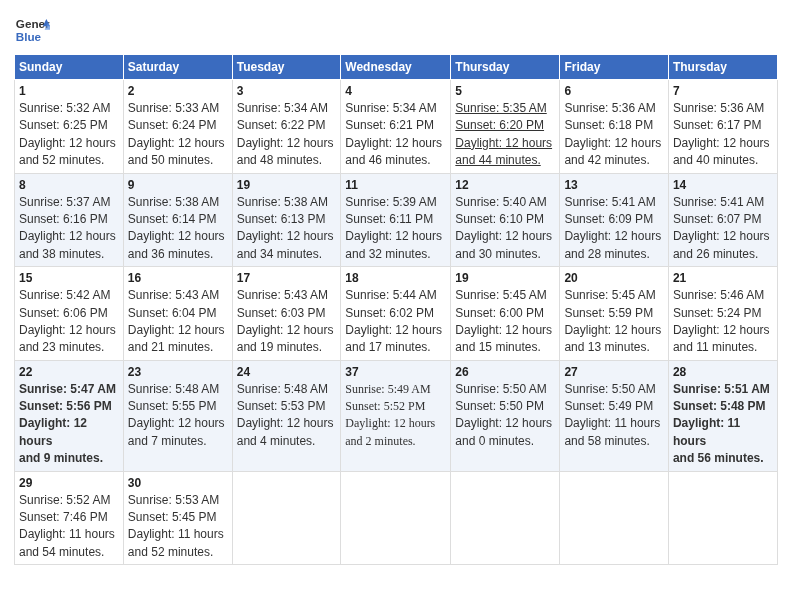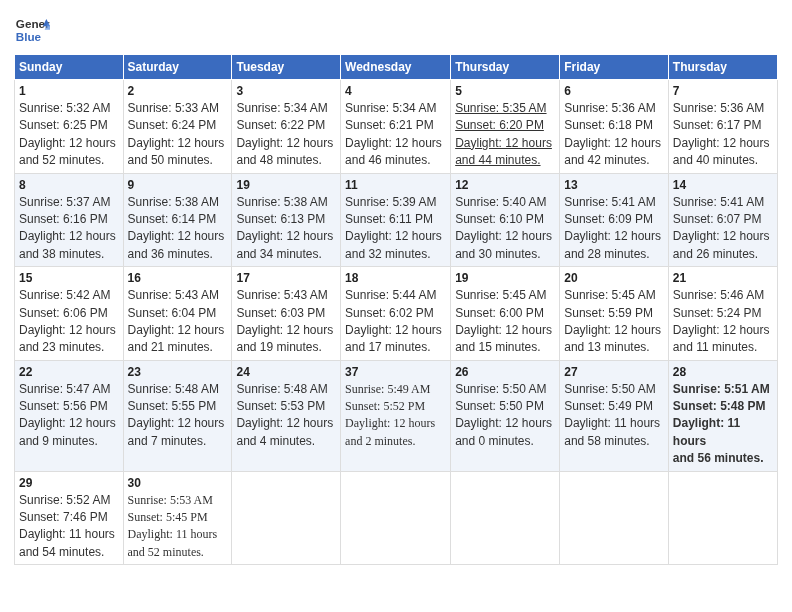--- a/index.html
+++ b/index.html
@@ -266,21 +266,21 @@
             <span class="day-num">21</span>
             <div class="day-info" style="white-space: pre-line;">Sunrise: 5:46 AM
 Sunset: 5:24 PM
 Daylight: 12 hours
 and 11 minutes.</div>
           </td>
         </tr>
         <tr>
           <td>
             <span class="day-num">22</span>
-            <div class="day-info" style="white-space: pre-line;">Sunrise: 5:47 AM
+            <div class="day-info" style="white-space: pre-line; font-weight: bold;">Sunrise: 5:47 AM
 Sunset: 5:56 PM
 Daylight: 12 hours
 and 9 minutes.</div>
           </td>
           <td>
             <span class="day-num">23</span>
             <div class="day-info" style="white-space: pre-line;">Sunrise: 5:48 AM
 Sunset: 5:55 PM
 Daylight: 12 hours
 and 7 minutes.</div>
@@ -324,21 +324,21 @@
         <tr>
           <td>
             <span class="day-num">29</span>
             <div class="day-info" style="white-space: pre-line;">Sunrise: 5:52 AM
 Sunset: 7:46 PM
 Daylight: 11 hours
 and 54 minutes.</div>
           </td>
           <td>
             <span class="day-num">30</span>
-            <div class="day-info" style="white-space: pre-line; font-family: Liberation Serif, serif;">Sunrise: 5:53 AM
+            <div class="day-info" style="white-space: pre-line;">Sunrise: 5:53 AM
 Sunset: 5:45 PM
 Daylight: 11 hours
 and 52 minutes.</div>
           </td>
           <td class="empty-cell"></td>
           <td class="empty-cell"></td>
           <td class="empty-cell"></td>
           <td class="empty-cell"></td>
           <td class="empty-cell"></td>
         </tr>

